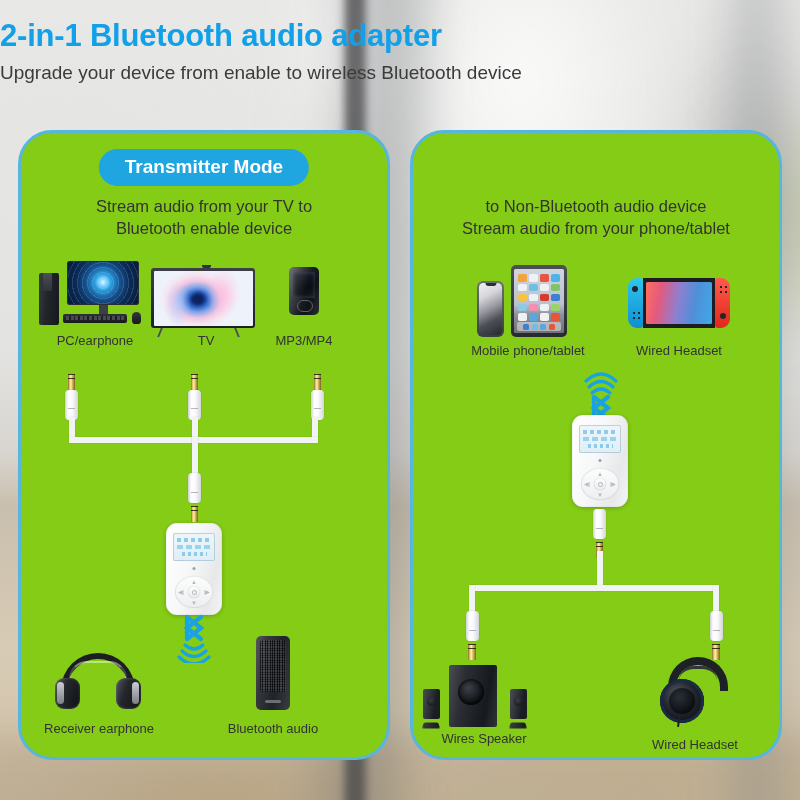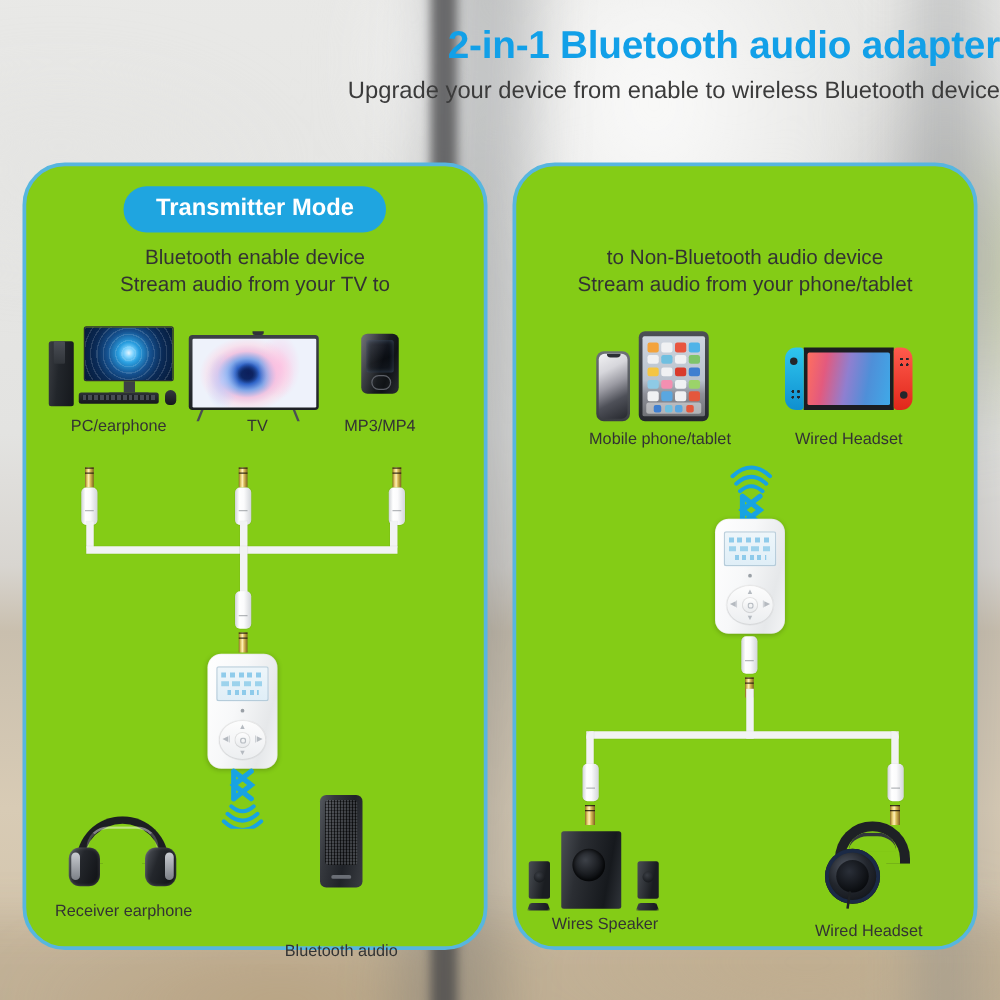--- a/index.html
+++ b/index.html
@@ -35,21 +35,21 @@
       linear-gradient(90deg, rgba(0,0,0,0) 86%, rgba(120,125,130,.35) 90%, rgba(0,0,0,0) 96%),
       linear-gradient(0deg, rgba(120,95,60,.18) 0 12%, rgba(0,0,0,0) 12%);
     filter: blur(18px);
   }
   .bg-pole {
     background: linear-gradient(90deg, rgba(0,0,0,0) 43.2%, rgba(70,70,72,.75) 44.2%, rgba(70,70,72,.75) 45.6%, rgba(0,0,0,0) 46.6%);
     filter: blur(3px);
   }
 
   
-  #header { position: absolute; top: 0; left: 0; width: 800px; z-index: 3; text-align: right; }
+  #header { position: absolute; top: 0; left: 0; width: 800px; z-index: 3; text-align: left; }
   #title {
     font-size: 31px; font-weight: bold; color: #12A0E8; letter-spacing: -.2px;
     margin-top: 18px;
   }
   #subtitle { font-size: 19px; color: #3b3b3b; margin-top: 8px; }
 
   
   .panel {
     position: absolute; z-index: 2;
     background: #84cc16;
@@ -291,22 +291,22 @@
 <div id="header">
   <div id="title">2-in-1 Bluetooth audio adapter</div>
   <div id="subtitle">Upgrade your device from enable to wireless Bluetooth device</div>
 </div>
 
 <div class="panel" id="panel-left">
 
   <div class="badge">Transmitter Mode</div>
 
   <div class="panel-desc">
+    <div>Stream audio from your TV to</div>
     <div>Bluetooth enable device</div>
-    <div>Stream audio from your TV to</div>
   </div>
 
   <div class="abs" style="left:16px; top:128px; width:116px; height:62px;">
     <div class="abs" style="left:2px; top:6px;">
         <div class="tower"></div>
       </div>
     <div class="abs" style="left:30px; top:0;">
       <div class="monitor-screen"></div>
       <div class="monitor-neck"></div>
       <div class="monitor-base"></div>
@@ -412,21 +412,21 @@
       <div class="bt-band"></div>
       <div class="bt-cup l"></div>
       <div class="bt-cup r"></div>
     </div>
   </div>
   <div class="caption abs" style="left:10px; top:588px; width:136px;">Receiver earphone</div>
 
   <div class="abs" style="left:235px; top:503px;">
     <div class="bt-speaker"></div>
   </div>
-  <div class="caption abs" style="left:186px; top:588px; width:132px;margin-top:32px;">Bluetooth audio</div>
+  <div class="caption abs" style="left:186px; top:588px; width:132px;">Bluetooth audio</div>
 </div>
 
 <div class="panel" id="panel-right">
 
 
   <div class="panel-desc">
     <div>to Non-Bluetooth audio device</div>
     <div>Stream audio from your phone/tablet</div>
   </div>
 

